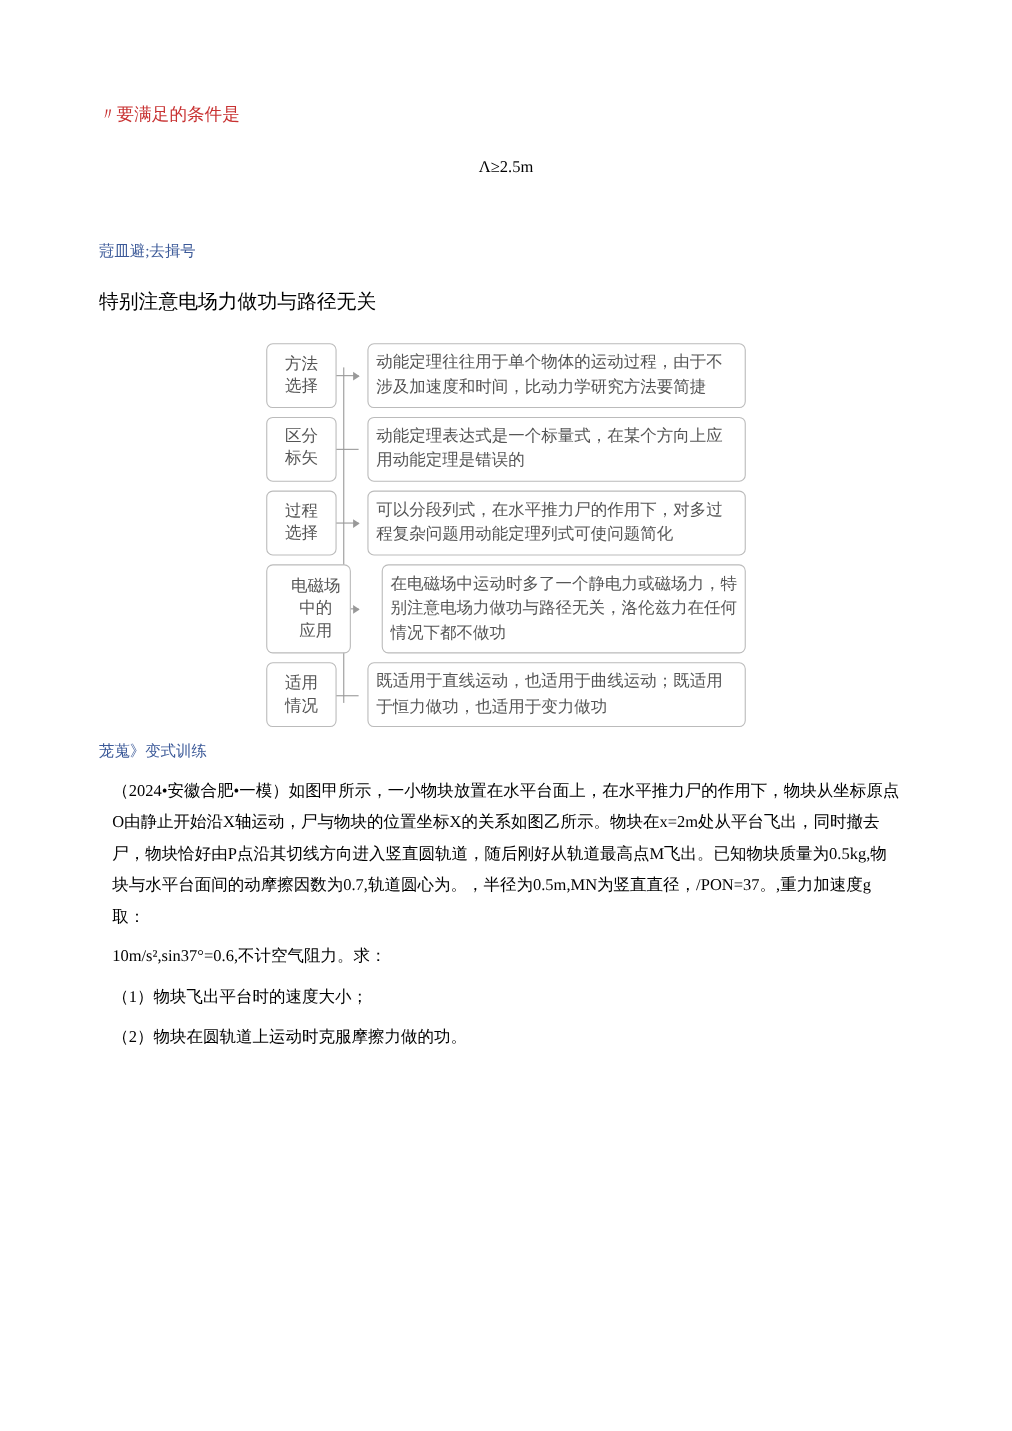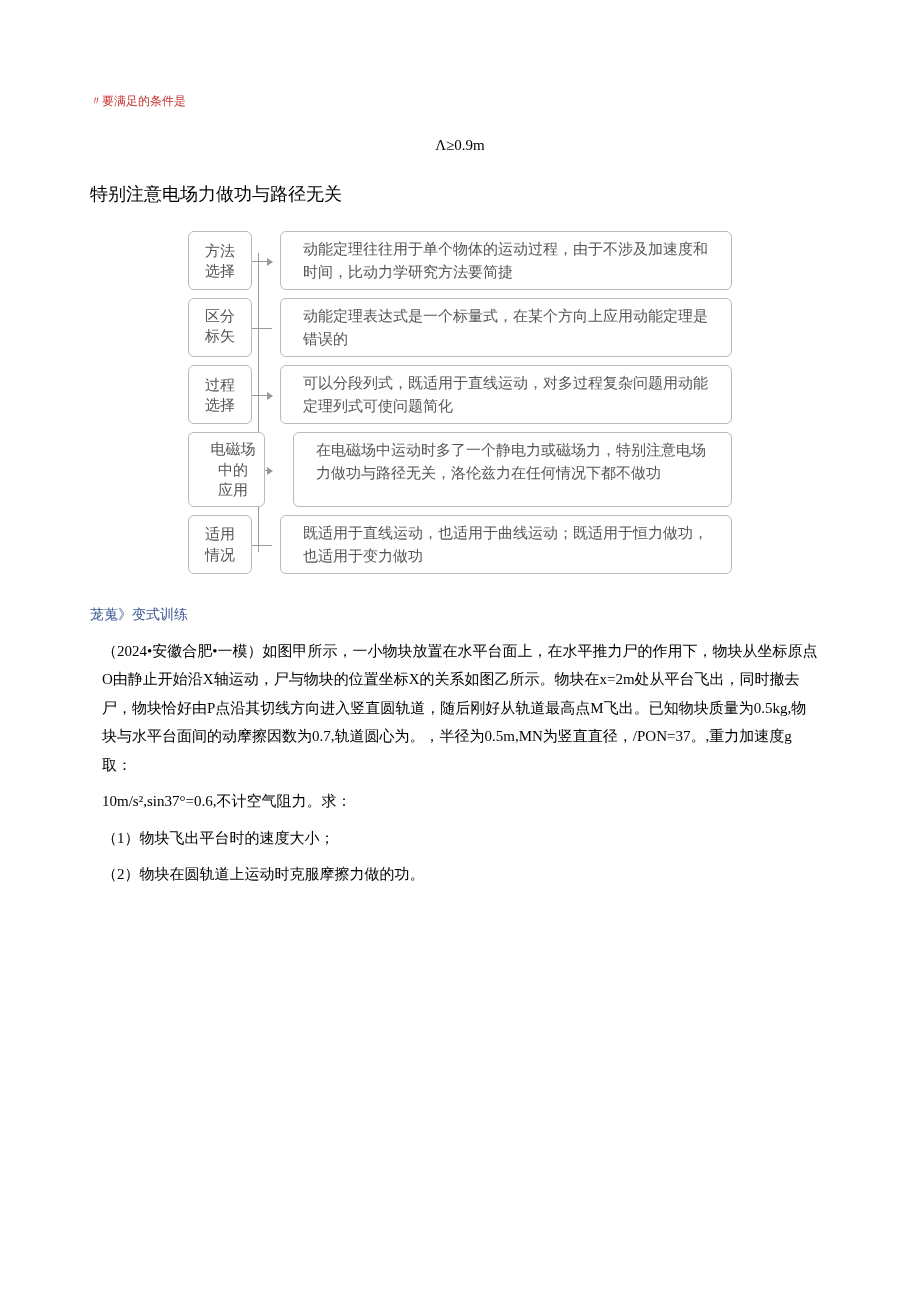--- a/index.html
+++ b/index.html
@@ -10,39 +10,39 @@
     background: #fff;
     color: #000;
     width: 920px;
     line-height: 1.9;
   }
   .page {
     padding: 90px 90px 40px 90px;
   }
   .red-text {
     color: #c83232;
-    font-size: 12px;
+    font-size: 16px;
   }
   .center {
     text-align: center;
     margin: 18px 0;
   }
   .blue-text {
     color: #3b5998;
     font-size: 14px;
   }
   .heading {
     font-size: 18px;
     margin: 14px 0 20px 0;
   }
 
   
   .diagram {
-    width: 544px;
-    margin: 0 auto 28px auto;
+    width: 436px;
+    margin: 0 auto 10px auto;
     position: relative;
   }
   .row {
     display: flex;
     align-items: stretch;
     margin-bottom: 8px;
     position: relative;
   }
   .spine {
     position: absolute;
@@ -68,21 +68,21 @@
     background: #fff;
     color: #555;
     z-index: 2;
   }
   .node-right {
     border: 1px solid #bbb;
     border-radius: 6px;
     font-family: "KaiTi","STKaiti","楷体",serif;
     font-size: 15px;
     color: #555;
-    padding: 6px 22px;
+    padding: 6px 7px;
     line-height: 1.5;
     margin-left: 28px;
     flex: 1;
     background: #fff;
   }
   .connector {
     position: absolute;
     left: 56px;
     width: 28px;
     top: 50%;
@@ -103,22 +103,23 @@
   .problem p { margin: 8px 12px; text-indent: 0; }
   .problem .para { text-indent: 0; }
 </style>
 </head>
 <body>
 
 <div class="page">
 
   <div class="red-text">〃要满足的条件是</div>
 
-  <div class="center">Λ≥0.9m</div>
+  <div class="center">Λ≥2.5m</div>
 
+  <div class="blue-text" style="margin-top:50px;">蒄皿避;去揖号</div>
 
   <div class="heading">特别注意电场力做功与路径无关</div>
 
   <div class="diagram">
     <div class="spine"></div>
 
     <div class="row">
       <div class="node-left" style="white-space:pre-line;">方法
 选择</div>
       <div class="connector arrow"></div>
@@ -129,21 +130,21 @@
       <div class="node-left" style="white-space:pre-line;font-family:Liberation Mono, monospace;">区分
 标矢</div>
       <div class="connector"></div>
       <div class="node-right">动能定理表达式是一个标量式，在某个方向上应用动能定理是错误的</div>
     </div>
 
     <div class="row">
       <div class="node-left" style="white-space:pre-line;">过程
 选择</div>
       <div class="connector arrow"></div>
-      <div class="node-right">可以分段列式，既适用于直线运动，对多过程复杂问题用动能定理列式可使问题简化</div>
+      <div class="node-right">可以分段列式，在水平推力尸的作用下，对多过程复杂问题用动能定理列式可使问题简化</div>
     </div>
 
     <div class="row">
       <div class="node-left" style="white-space:pre-line;padding-left:16px;">电磁场
 中的
 应用</div>
       <div class="connector arrow"></div>
       <div class="node-right">在电磁场中运动时多了一个静电力或磁场力，特别注意电场力做功与路径无关，洛伦兹力在任何情况下都不做功</div>
     </div>
 

